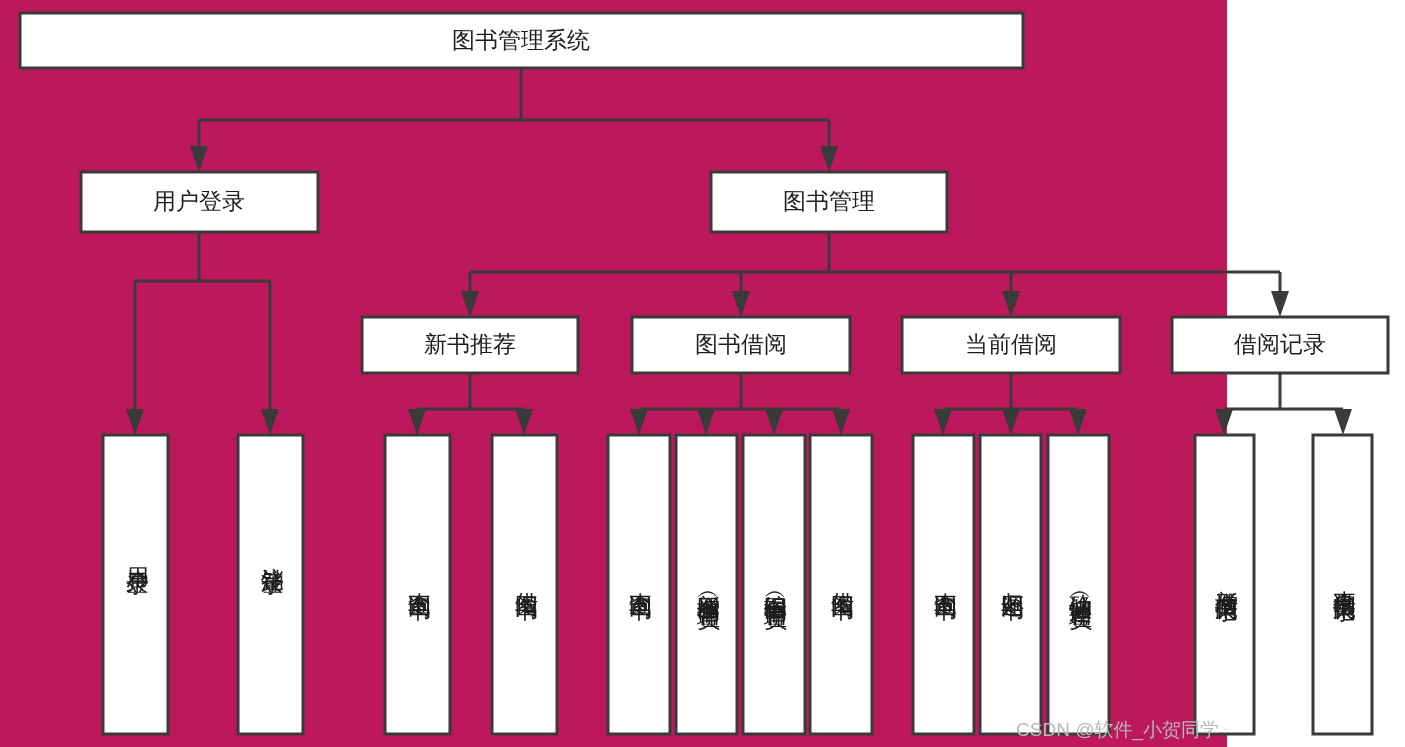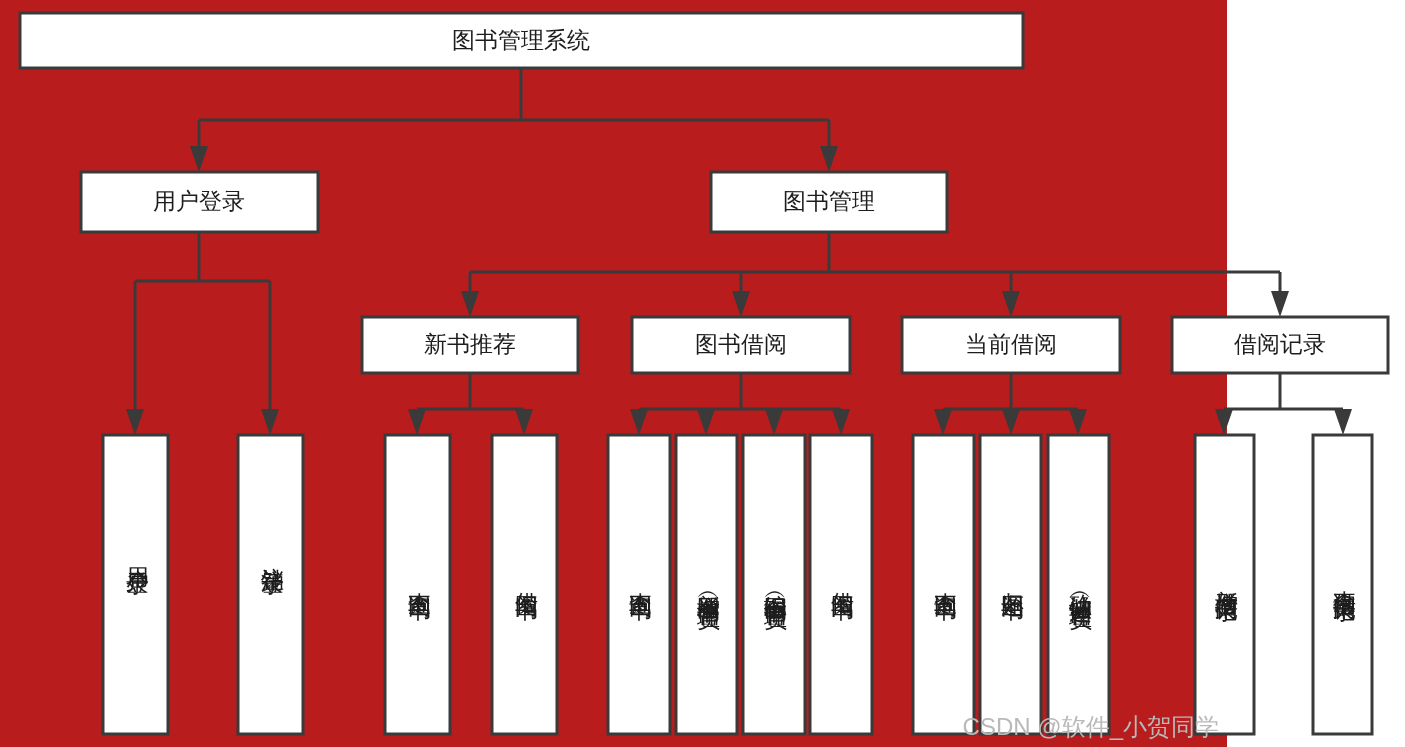--- a/index.html
+++ b/index.html
@@ -1,38 +1,38 @@
 <!DOCTYPE html>
 <html><head>
 <meta charset="utf-8">
 <style>
   html,body{margin:0;padding:0;background:#ffffff;}
   body{
     font-family:"Liberation Sans","DejaVu Sans",sans-serif;
     width:1405px;height:747px;overflow:hidden;
   }
-  #stage{position:relative;width:1227px;height:747px;background:#b91c1c;}
+  #stage{position:relative;width:1227px;height:747px;background:#be185d;}
   svg#diagram{position:absolute;left:0;top:0;width:1405px;height:747px;display:block;}
   .node-rect{fill:#ffffff;stroke:#3a3a3a;stroke-width:3;}
   .edge{stroke:#3a3a3a;stroke-width:3;fill:none;}
   .arrow-head{fill:#3a3a3a;}
   .node-label{
     font-family:"Liberation Sans","DejaVu Sans",sans-serif;
     font-size:23px;fill:#1d1d1d;
     text-anchor:middle;dominant-baseline:middle;
   }
   .node-label.vert{
     writing-mode:vertical-rl;
     text-orientation:upright;
     letter-spacing:2px;
   }
   .watermark{
     position:absolute;right:8px;bottom:4px;
     font-family:"Liberation Sans","DejaVu Sans",sans-serif;
-    font-size:24px;color:#b9b9b9;white-space:nowrap;
+    font-size:19px;color:#b9b9b9;white-space:nowrap;
     user-select:none;
   }
 </style>
 </head>
 <body>
 
 <div id="stage">
 
   <svg id="diagram" viewBox="0 0 1405 747">
 

